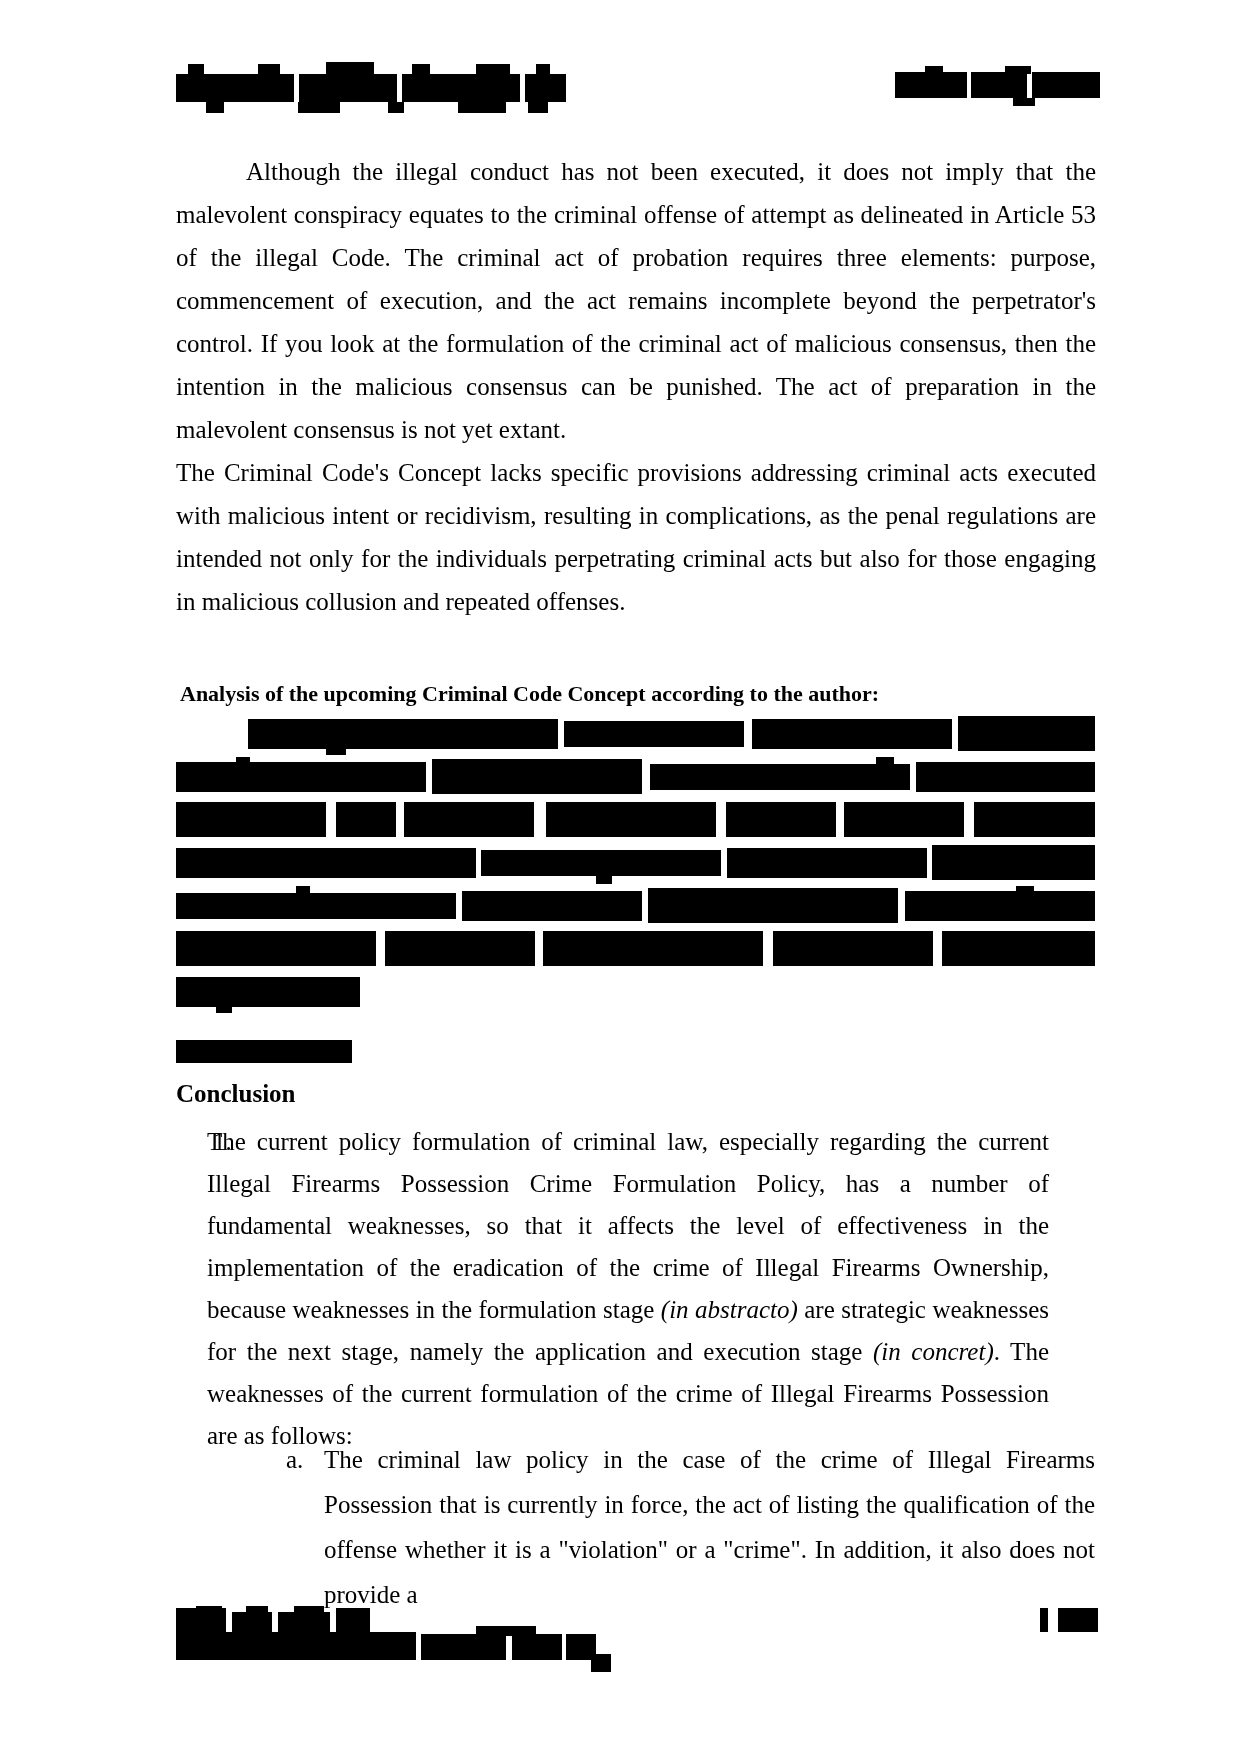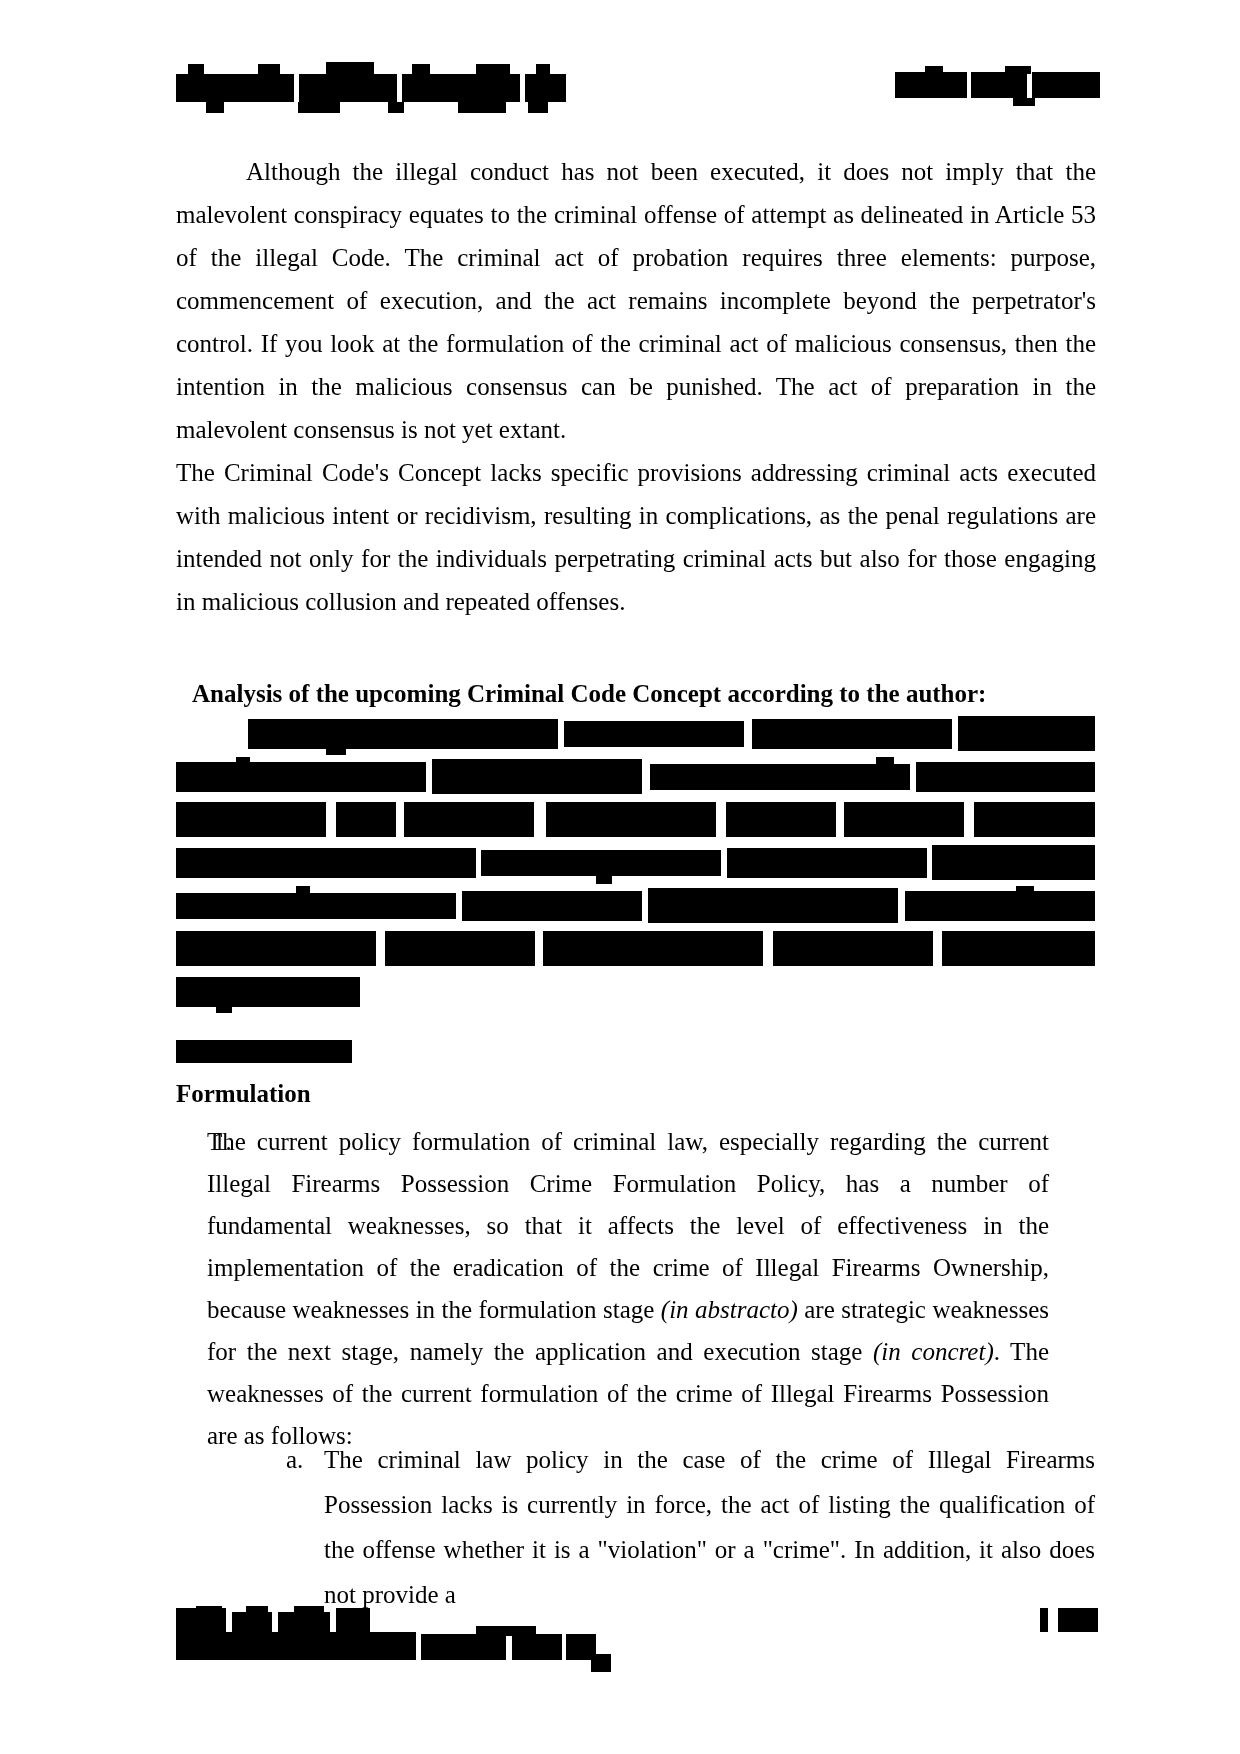--- a/index.html
+++ b/index.html
@@ -18,24 +18,24 @@
     left: 176px;
     width: 920px;
     font-size: 25px;
     line-height: 43px;
     text-align: justify;
   }
   .body-text { top: 150px; }
   .body-text p.indent { text-indent: 70px; }
   .section-heading {
     position: absolute;
-    left: 192px;
+    left: 180px;
     top: 672px;
     width: 920px;
-    font-size: 25px;
+    font-size: 22px;
     font-weight: bold;
     line-height: 43px;
     white-space: nowrap;
   }
   .conclusion-heading {
     position: absolute;
     left: 176px;
     top: 1072px;
     font-size: 25px;
     font-weight: bold;
@@ -154,30 +154,30 @@
       <span class="seg tall" style="width:153px;"></span>
     </div>
     <div class="red-line">
       <span class="seg" style="width:184px;"></span>
       <span class="stem" style="left:40px;bottom:0;width:16px;height:8px;"></span>
     </div>
   </div>
 
   <div class="mini-bar"></div>
 
-  <div class="conclusion-heading">Formulation</div>
+  <div class="conclusion-heading">Conclusion</div>
 
   <div class="item-1">
     <span class="marker">1.</span>
     <div class="item-text"><span>The current policy formulation of criminal law, especially regarding the current Illegal Firearms Possession Crime Formulation Policy, has a number of fundamental weaknesses, so that it affects the level of effectiveness in the implementation of the eradication of the crime of Illegal Firearms Ownership, because weaknesses in the formulation stage </span><span class="it">(in abstracto)</span><span> are strategic weaknesses for the next stage, namely the application and execution stage </span><span class="it">(in concret)</span><span>. The weaknesses of the current formulation of the crime of Illegal Firearms Possession are as follows:</span></div>
   </div>
 
   <div class="item-1a">
     <span class="marker">a.</span>
-    <div class="item-text">The criminal law policy in the case of the crime of Illegal Firearms Possession lacks is currently in force, the act of listing the qualification of the offense whether it is a "violation" or a "crime". In addition, it also does not provide a</div>
+    <div class="item-text">The criminal law policy in the case of the crime of Illegal Firearms Possession that is currently in force, the act of listing the qualification of the offense whether it is a "violation" or a "crime". In addition, it also does not provide a</div>
   </div>
 
   <div class="ftr-left">
     <div class="blk" style="left:0;    top:2px;  width:50px;  height:30px;"></div>
     <div class="blk" style="left:20px; top:0;    width:26px;  height:10px;"></div>
     <div class="blk" style="left:56px; top:6px;  width:40px;  height:26px;"></div>
     <div class="blk" style="left:70px; top:0;    width:22px;  height:10px;"></div>
     <div class="blk" style="left:102px;top:6px;  width:52px;  height:26px;"></div>
     <div class="blk" style="left:118px;top:0;    width:30px;  height:10px;"></div>
     <div class="blk" style="left:160px;top:2px;  width:34px;  height:30px;"></div>

